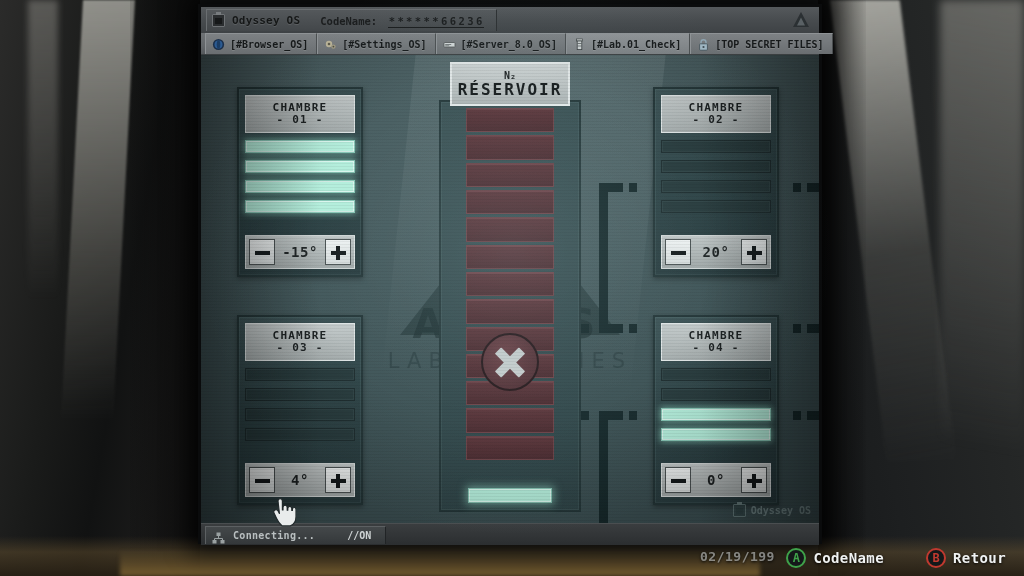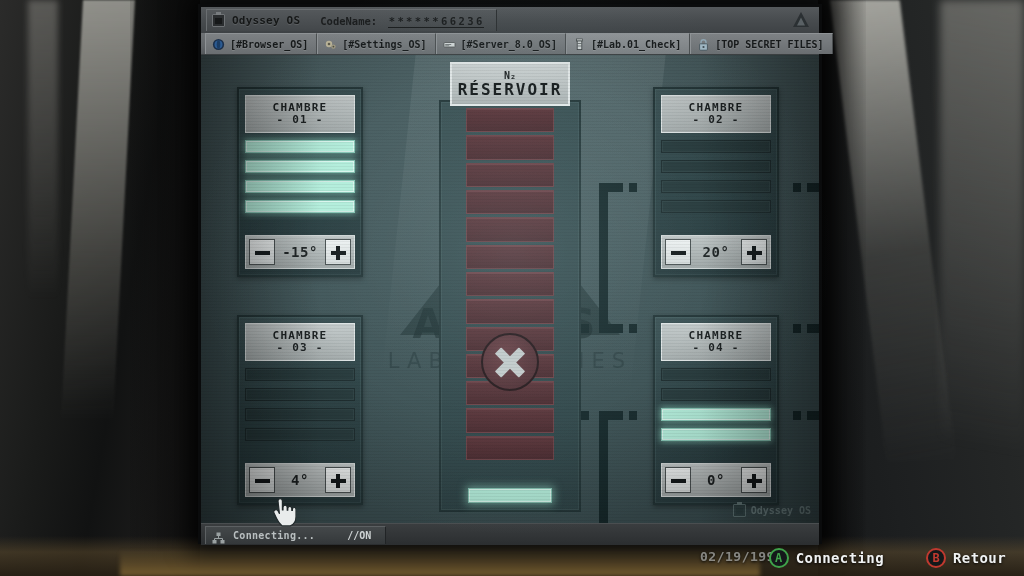--- a/index.html
+++ b/index.html
@@ -718,21 +718,21 @@
 </div>
 
 <div class="screen-bloom"></div>
 
 <div class="hud-date">02/19/199</div>
 
 <div id="hud">
   <span class="hud-gap"></span>
   <div class="hud-item">
     <span class="btn-circ btn-a">A</span>
-    <span class="hud-label">Connecting</span>
+    <span class="hud-label">CodeName</span>
   </div>
   <span class="hud-gap"></span>
   <div class="hud-item">
     <span class="btn-circ btn-b">B</span>
     <span class="hud-label">Retour</span>
   </div>
 </div>
 
 <div id="cursor">
   <svg width="26" height="30" viewBox="0 0 26 30">

